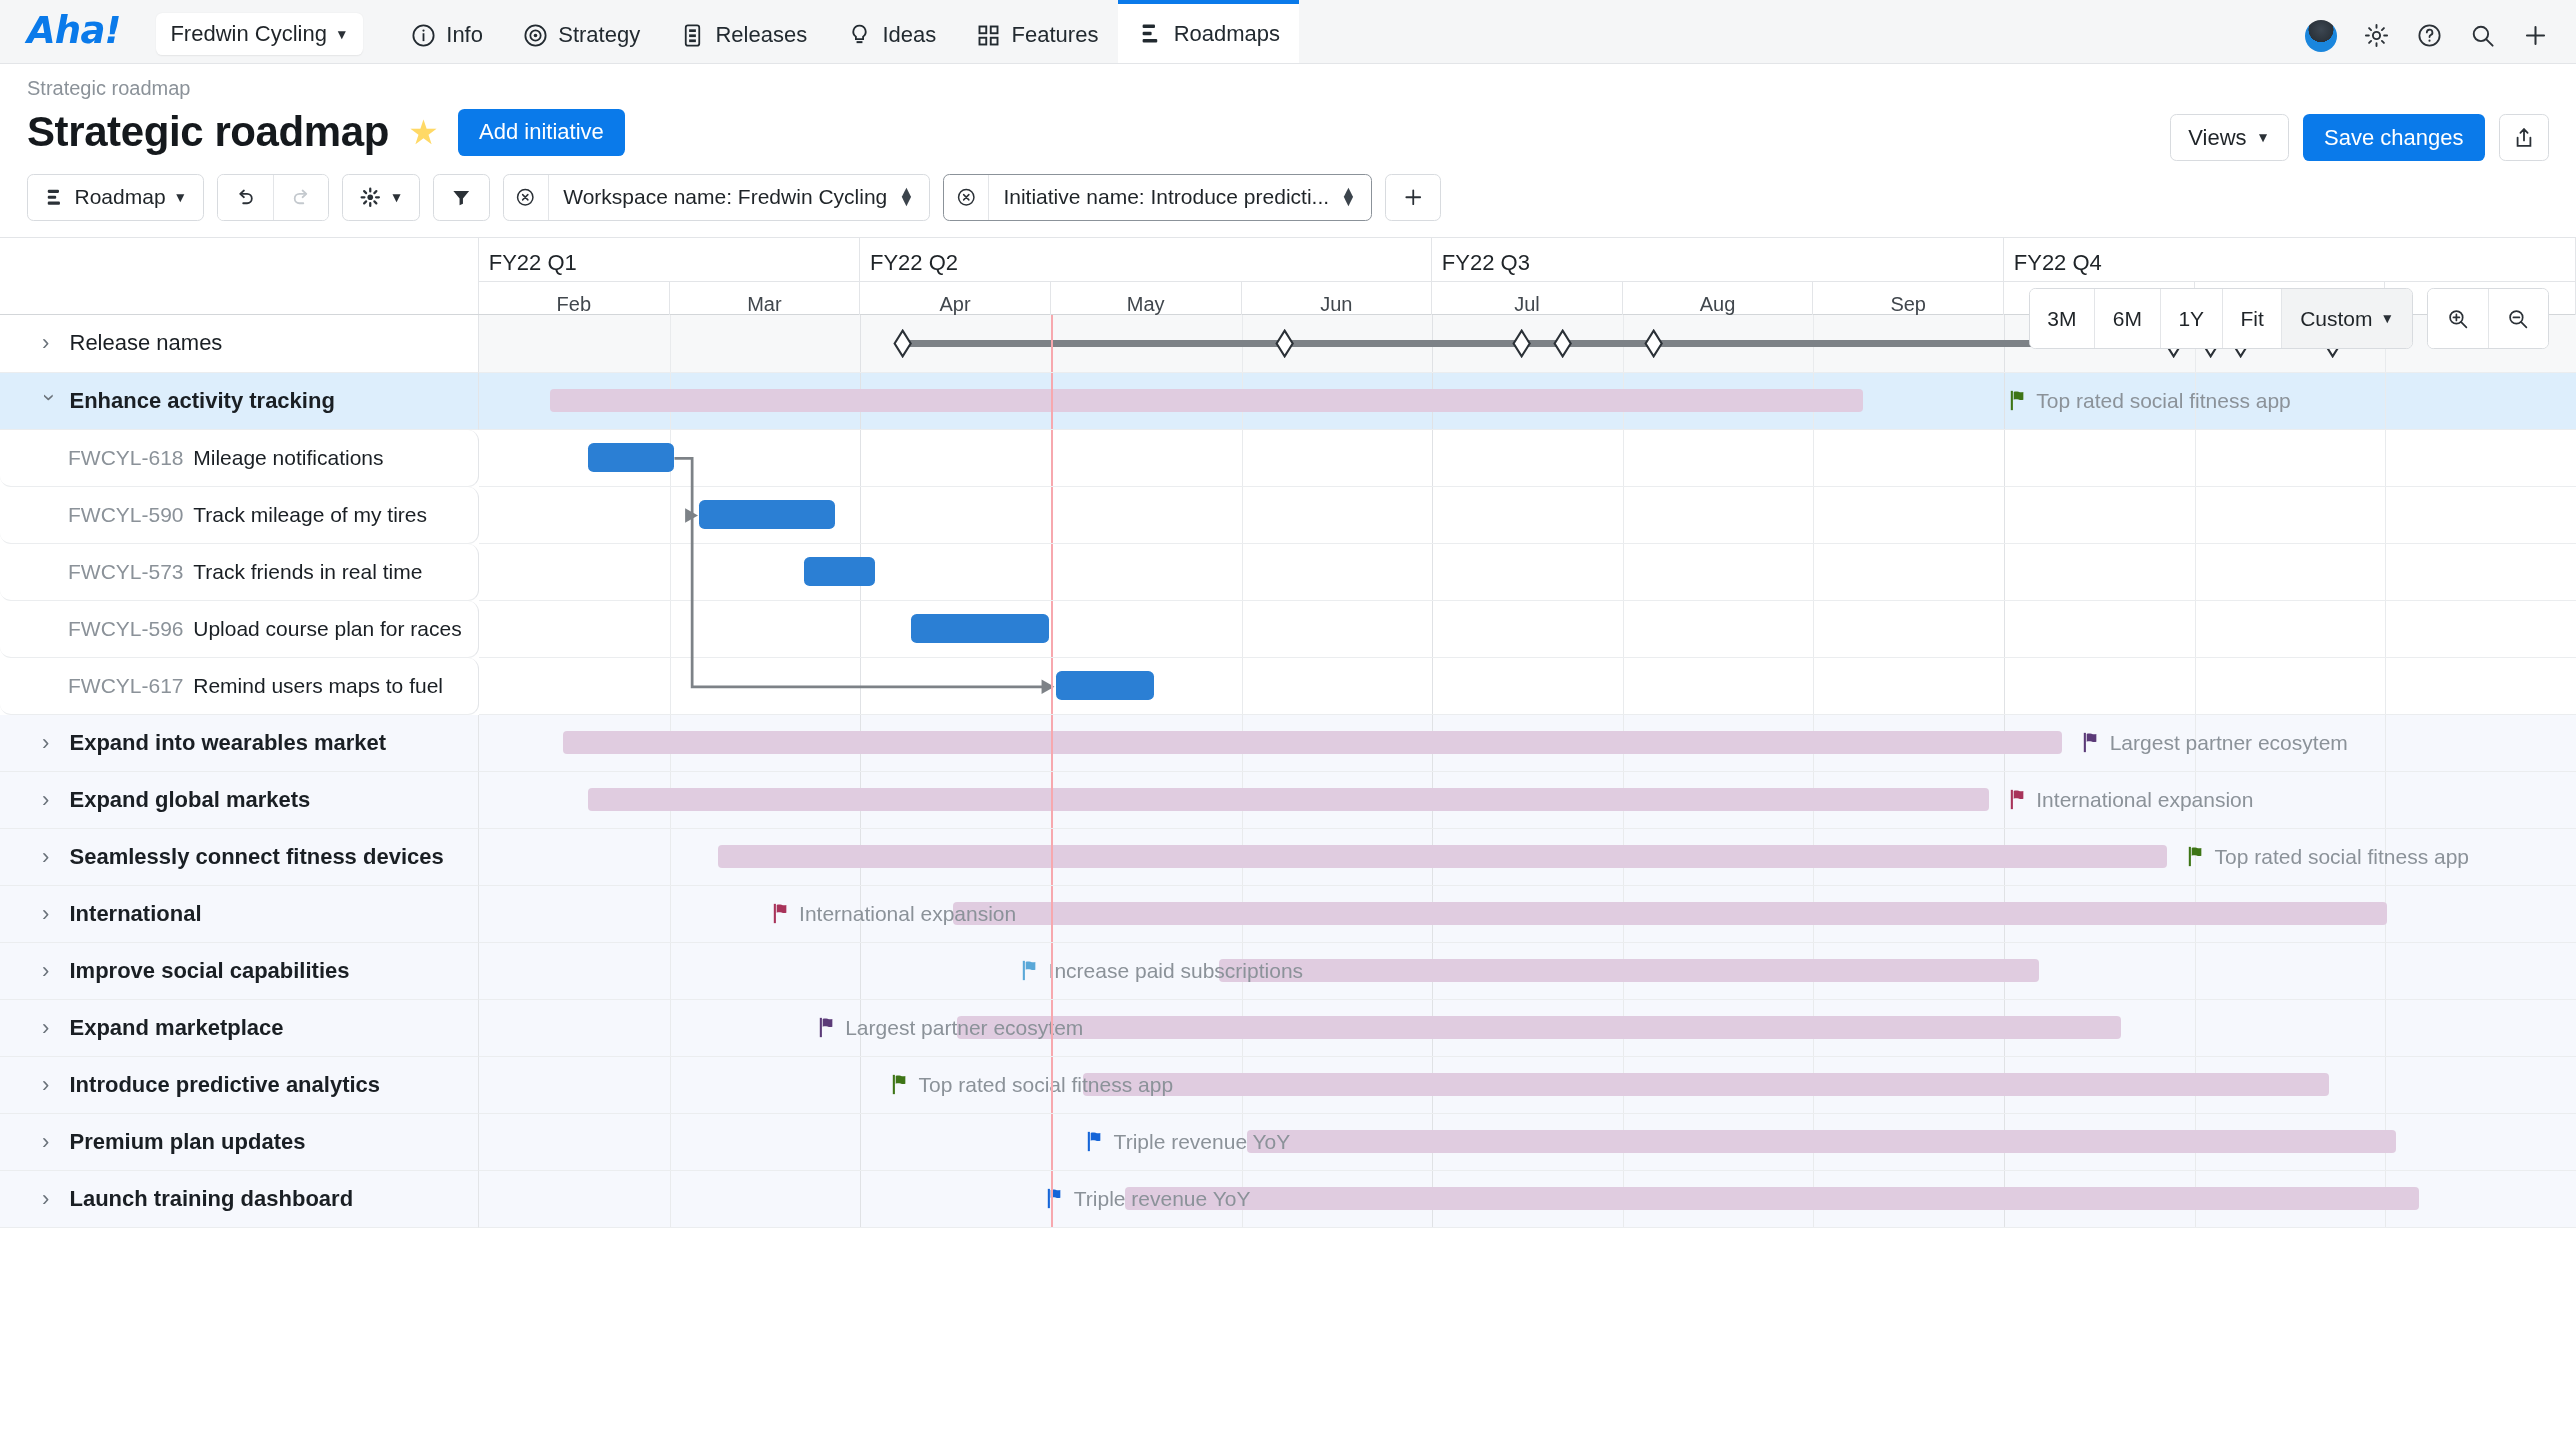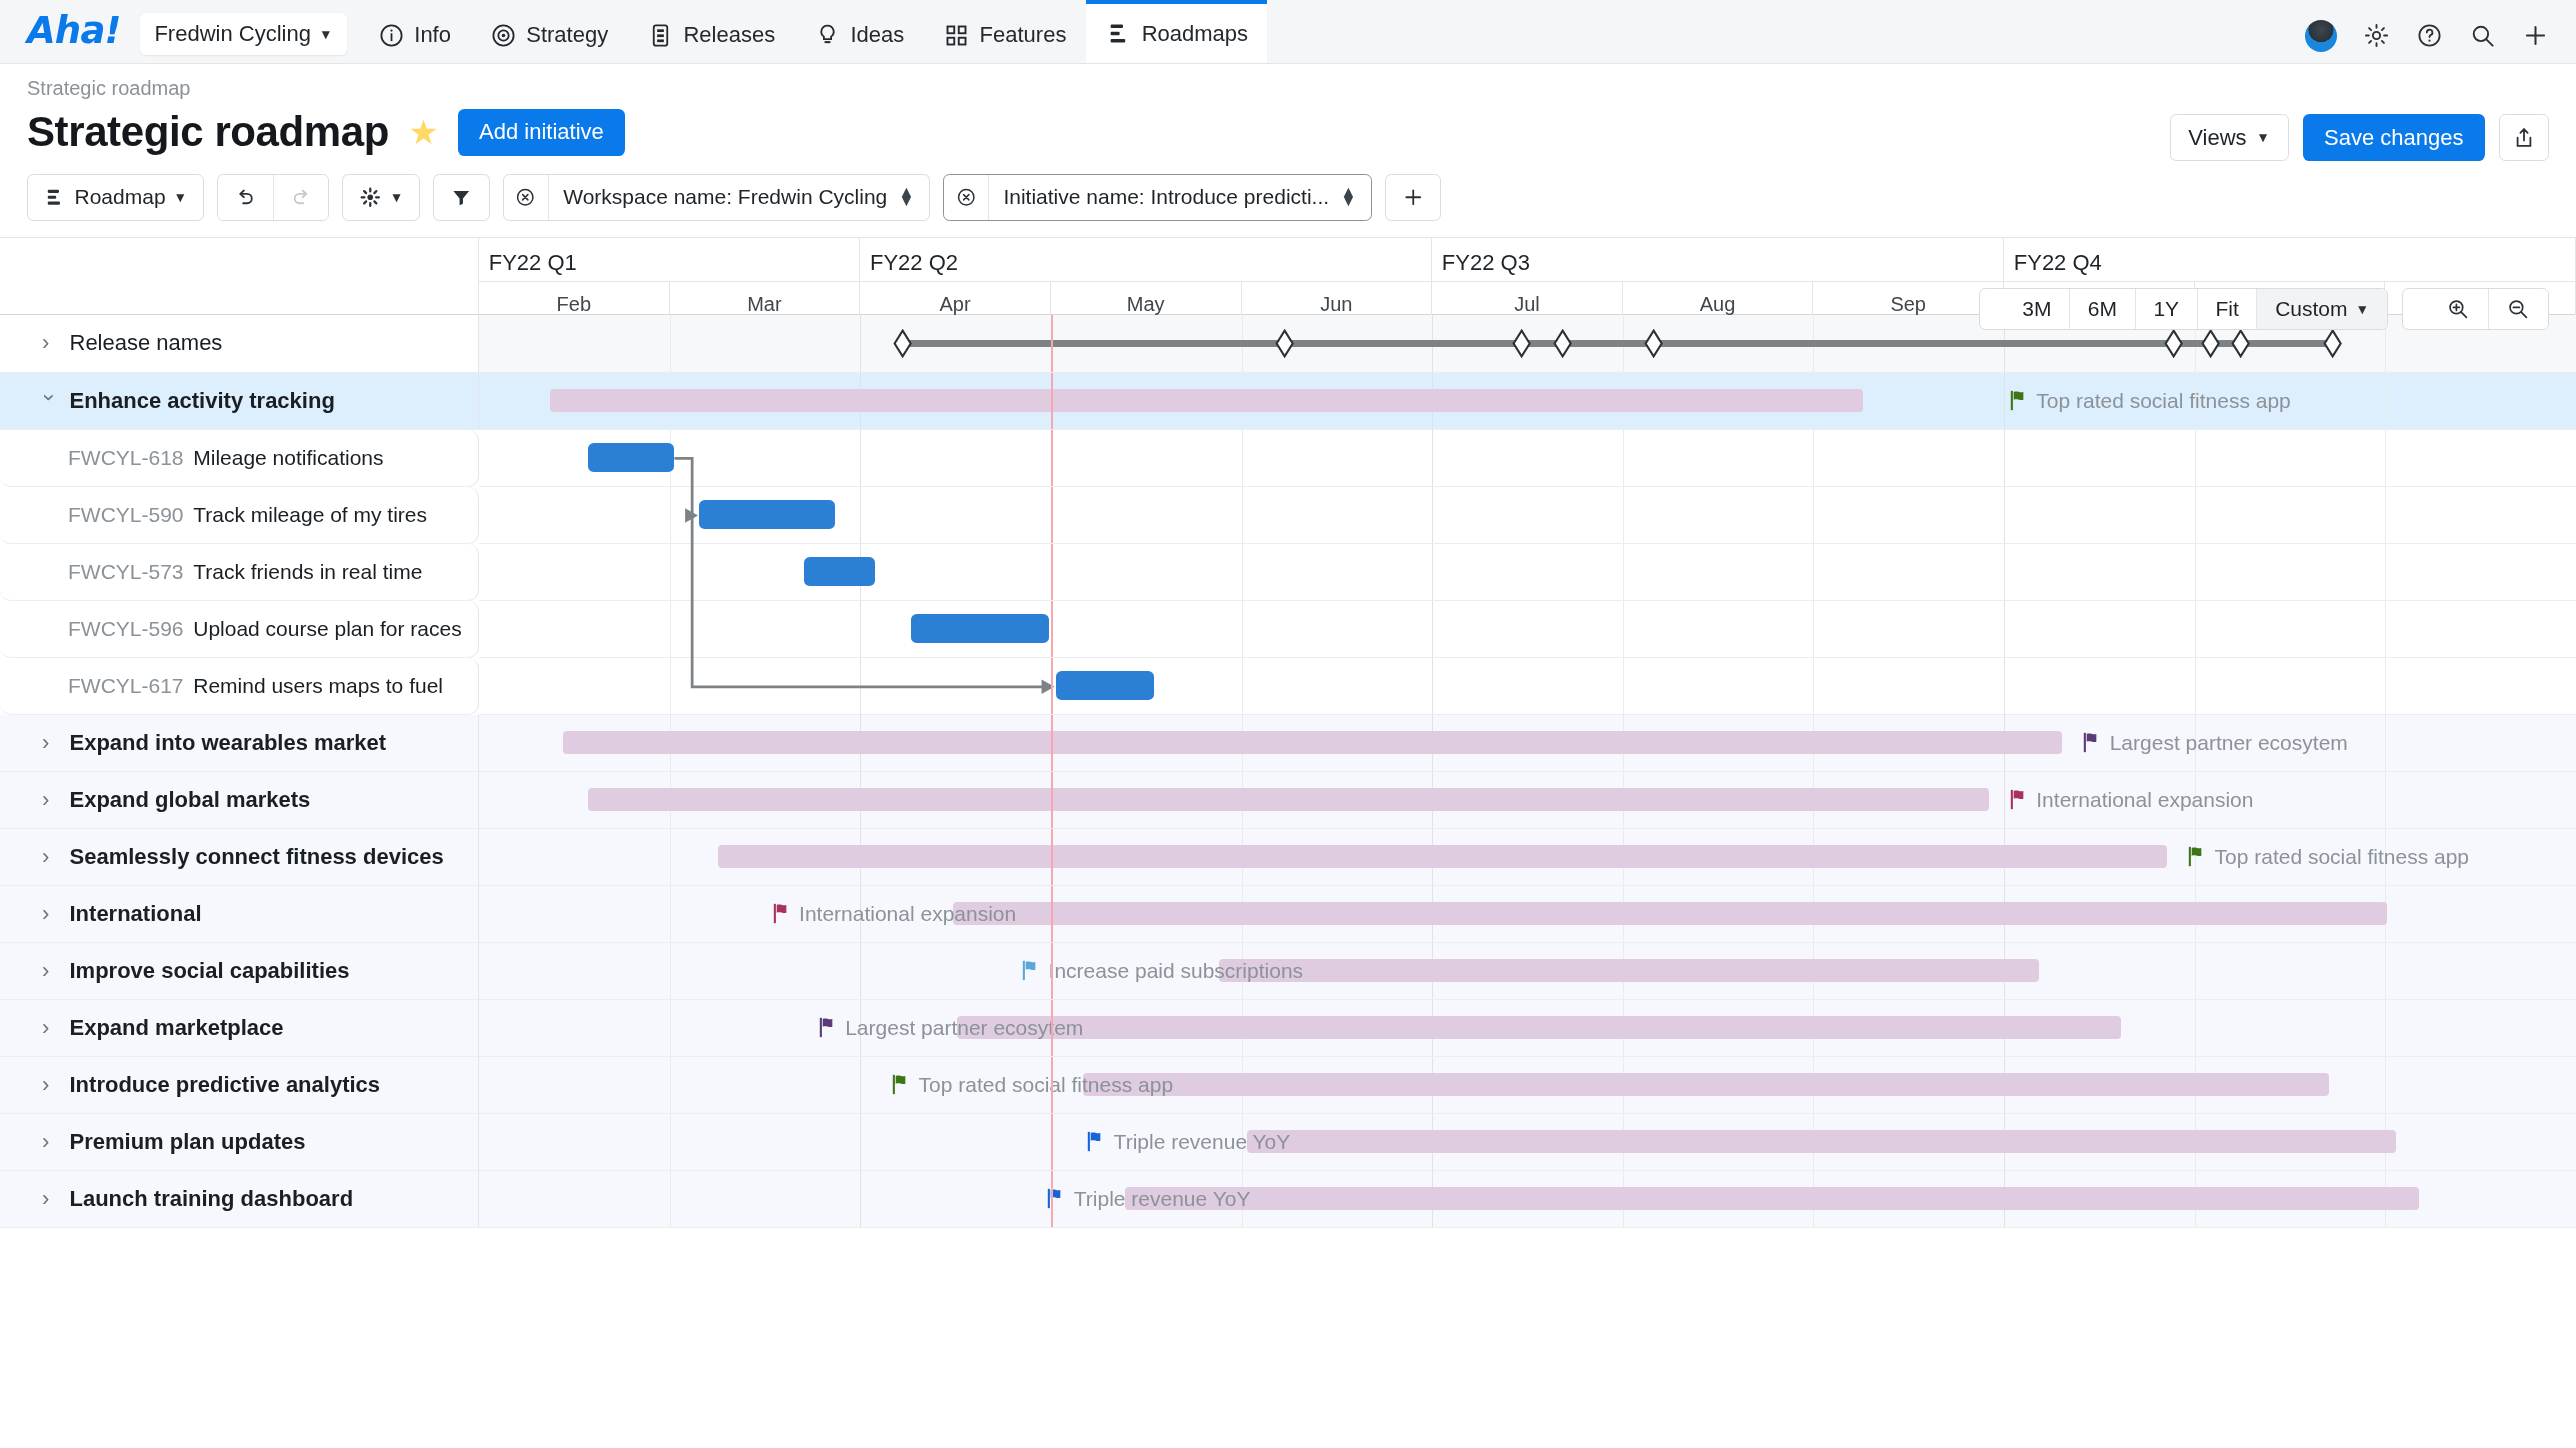--- a/index.html
+++ b/index.html
@@ -12,20 +12,21 @@
   }
 
   
   .topnav {
     height: 64px;
     background: #f5f6f7;
     display: flex;
     align-items: flex-end;
     border-bottom: 0.8px solid #e3e5e8;
     position: relative;
+    gap: 16px;
   }
   .nav-logo {
     font-size: 37px;
     font-weight: 700;
     color: #0a7aea;
     letter-spacing: -0.8px;
     padding: 0 19.3px 14.5px 27px;
     font-family: "DejaVu Sans", sans-serif;
     font-style: italic;
     line-height: 1;
@@ -122,21 +123,21 @@
   .chip-x { width:45px; height:100%; display:flex; align-items:center; justify-content:center; border-right:0.8px solid #e3e5e8; cursor:pointer; }
   .chip-body { display:flex; align-items:center; gap:11.3px; padding:0 14.5px; height:100%; font-size:21px; color:#1f2428; cursor:pointer; }
   .chip-arrows { display:flex; flex-direction:column; line-height:.55; font-size:16px; color:#3c444c; }
 
   
   .tl-controls {
     position: absolute; right: 27px; top: 288px;
     display: flex; align-items: center; gap: 14.5px;
     z-index: 6;
   }
-  .seg { display:flex; border:0.8px solid #d8dbdf; border-radius:6.4px; overflow:hidden; background:#fff; height:42px;padding-left:25px; }
+  .seg { display:flex; border:0.8px solid #d8dbdf; border-radius:6.4px; overflow:hidden; background:#fff; height:61px; }
   .seg-item {
     padding:0 17.7px; height:100%; display:flex; align-items:center; gap:8px;
     font-size:21px; color:#1f2428; border-right:0.8px solid #e3e5e8; cursor:pointer;
     background:#fff; font-family:inherit; border-top:none; border-bottom:none; border-left:none;
   }
   .seg-item:last-child { border-right:none; }
   .seg-item.sel { background:#f2f3f4; }
 
   
   .gantt { position: relative; border-top: 0.8px solid #e3e5e8; }

